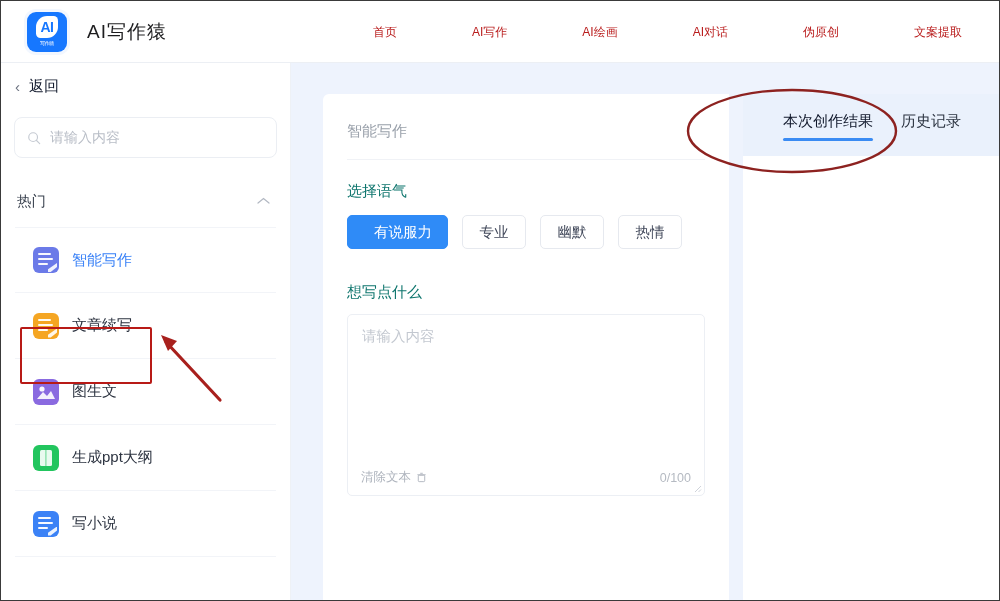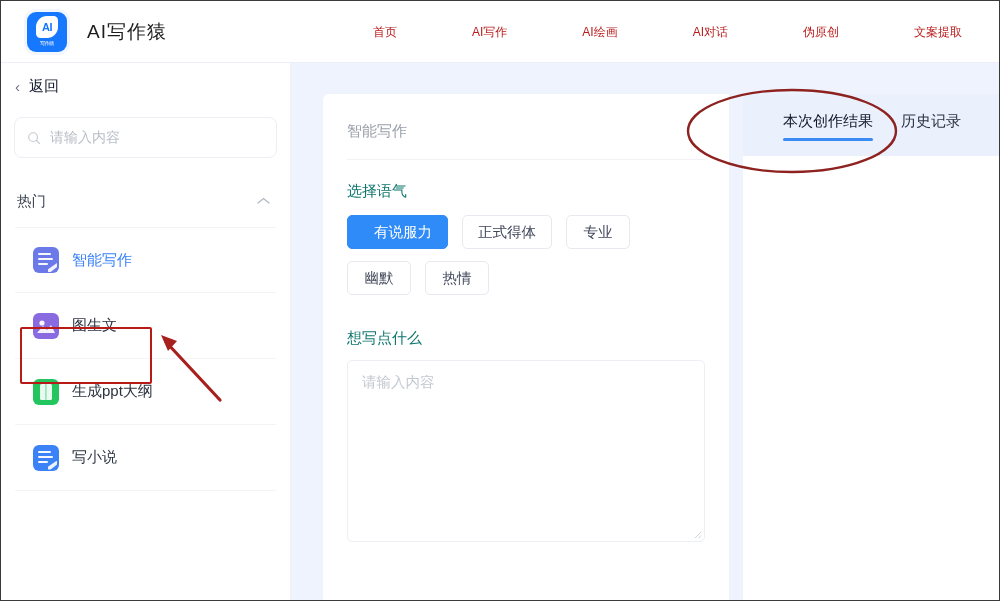--- a/index.html
+++ b/index.html
@@ -35,21 +35,21 @@
     box-shadow: 0 0 0 3px #f2f7ff;
   }
   .logo .diamond {
     width: 22px; height: 22px;
     background: #ffffff;
     border-radius: 50% 20% 50% 20%;
     display: flex; align-items: center; justify-content: center;
     position: relative; top: -1px;
   }
   .logo .diamond span {
-    font-size: 11px; font-weight: bold; color: #1677ff;
+    font-size: 14px; font-weight: bold; color: #1677ff;
     letter-spacing: -0.5px;
   }
   .logo .sub {
     font-size: 5px; color: #ffffff; margin-top: 1px;
     letter-spacing: -0.3px;
   }
   .brand-title {
     font-size: 19px; color: #1d1d1f; margin-left: 20px;
     letter-spacing: 1px;
   }
@@ -279,20 +279,31 @@
           <span class="ic-lines">
               <i style="width:13px"></i>
               <i style="width:15px"></i>
               <i style="width:10px"></i>
             </span>
           <span class="ic-pencil"></span>
         </span>
         <span class="item-label">智能写作</span>
       </div>
       <div class="menu-item">
+        <span class="item-icon" style="background:#f5a623">
+          <span class="ic-lines">
+              <i style="width:13px"></i>
+              <i style="width:15px"></i>
+              <i style="width:10px"></i>
+            </span>
+          <span class="ic-pencil"></span>
+        </span>
+        <span class="item-label">文章续写</span>
+      </div>
+      <div class="menu-item">
         <span class="item-icon" style="background:#8a6ae0">
           <svg width="26" height="26" viewBox="0 0 26 26">
             <circle cx="9" cy="10" r="2.6" fill="#ffffff" opacity=".95"></circle>
             <path d="M4 20 L10 13 L14 17 L18 12 L22 20 Z" fill="#ffffff" opacity=".9"></path>
           </svg>
         </span>
         <span class="item-label">图生文</span>
       </div>
       <div class="menu-item">
         <span class="item-icon" style="background:#22c55e">
@@ -319,29 +330,39 @@
 
   <div class="main">
 
     <div class="form-card">
       <div class="card-title">智能写作</div>
       <div class="card-rule"></div>
 
       <div class="field-label">选择语气</div>
       <div class="tone-row">
         <div class="tone-btn selected">有说服力</div>
-        <div class="tone-btn">正式得体</div>
         <div class="tone-btn">专业</div>
         <div class="tone-btn">幽默</div>
         <div class="tone-btn">热情</div>
       </div>
 
       <div class="field-label">想写点什么</div>
       <div class="textarea-box">
         <div class="ta-placeholder">请输入内容</div>
+        <div class="ta-footer">
+          <div class="clear-text">
+            <span>清除文本</span>
+            <svg class="trash-icon" viewBox="0 0 12 12">
+              <rect x="2.5" y="3.5" width="7" height="7" rx="1" fill="none" stroke="#aeb4bd" stroke-width="1"></rect>
+              <line x1="1.5" y1="3" x2="10.5" y2="3" stroke="#aeb4bd" stroke-width="1"></line>
+              <line x1="4.6" y1="1.4" x2="7.4" y2="1.4" stroke="#aeb4bd" stroke-width="1"></line>
+            </svg>
+          </div>
+          <div class="counter">0/100</div>
+        </div>
         <svg class="resize-grip" viewBox="0 0 9 9">
           <line x1="8" y1="2" x2="2" y2="8" stroke="#c9ced6" stroke-width="0.9"></line>
           <line x1="8" y1="5.5" x2="5.5" y2="8" stroke="#c9ced6" stroke-width="0.9"></line>
         </svg>
       </div>
     </div>
 
     <div class="result-panel">
       <div class="tabs">
         <div class="tab active">本次创作结果</div>

